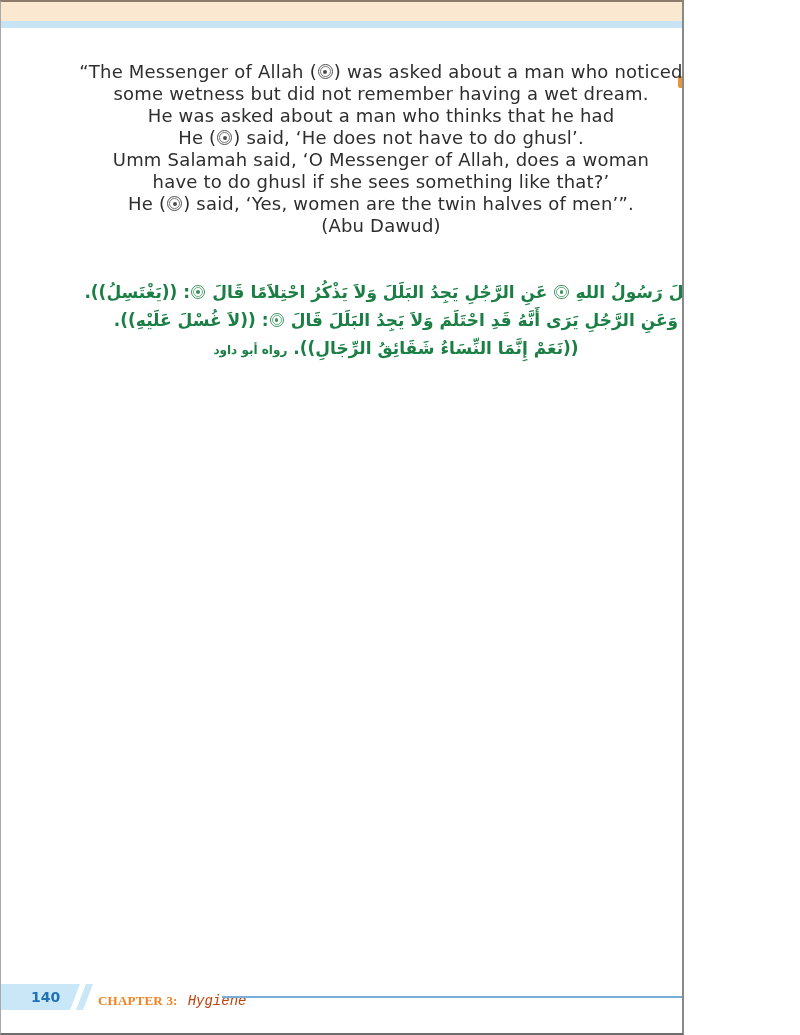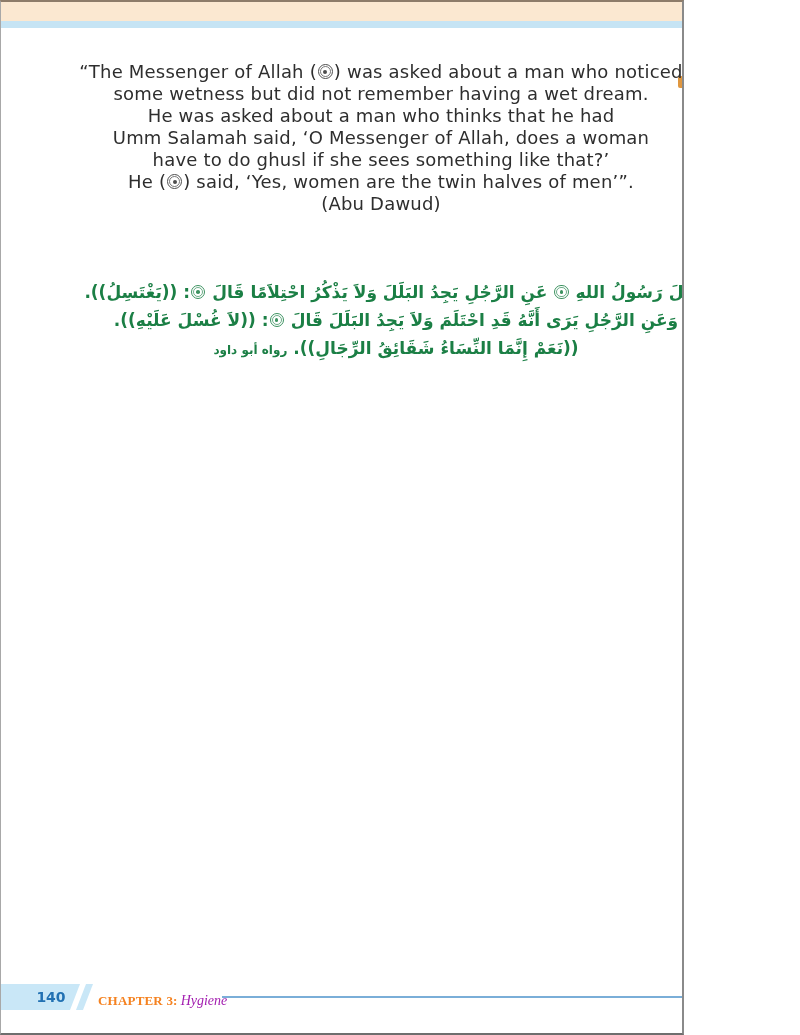--- a/index.html
+++ b/index.html
@@ -39,42 +39,43 @@
   .footer { position:absolute; left:0; right:0; top:982px; height:26px; }
   .tab-main {
     position:absolute; left:-12px; top:0; width:86px; height:26px;
     background:#c9e7f7; transform:skewX(-21deg);
   }
   .tab-sliver {
     position:absolute; left:80px; top:0; width:7px; height:26px;
     background:#c9e7f7; transform:skewX(-21deg);
   }
   .page-num {
-    position:absolute; left:30px; top:5px; width:40px; text-align:center;
+    position:absolute; left:30px; top:5px; width:40px; 
     color:#2271b3; font-size:14px; font-weight:600;
   }
   .chapter { position:absolute; left:97px; top:6px; white-space:nowrap; }
   .ch-label { color:#f58220; font-size:13px; font-weight:bold; letter-spacing:0.2px;font-family:Liberation Serif, serif; }
-  .ch-title { color:#a21caf; font-size:14px; font-style:italic; font-family:Liberation Serif, serif; margin-left:3px; }
+  .ch-title { color:#c2410c; font-size:14px; font-style:italic; font-family:Liberation Mono, monospace; margin-left:10px; }
   .rule { position:absolute; left:221px; top:12px; width:574px; height:2px; background:#7aaed8; }
 </style>
 </head>
 <body>
 
 <div class="page">
 
   <div class="top-band"></div>
   <div class="top-strip"></div>
 
   <div class="side-tab"></div>
 
   <div class="quote-block">
       <div class="q-line">“The Messenger of Allah (<span class="saw"></span>) was asked about a man who noticed</div>
       <div class="q-line">some wetness but did not remember having a wet dream.</div>
       <div class="q-line">He was asked about a man who thinks that he had</div>
+      <div class="q-line">He (<span class="saw"></span>) said, ‘He does not have to do ghusl’.</div>
       <div class="q-line">Umm Salamah said, ‘O Messenger of Allah, does a woman</div>
       <div class="q-line">have to do ghusl if she sees something like that?’</div>
       <div class="q-line">He (<span class="saw"></span>) said, ‘Yes, women are the twin halves of men’”.</div>
       <div class="q-line">(Abu Dawud)</div>
     </div>
 
   <div class="arabic-block">
       <div class="ar-line">سُئِلَ رَسُولُ اللهِ <span class="saw"></span> عَنِ الرَّجُلِ يَجِدُ البَلَلَ وَلاَ يَذْكُرُ احْتِلاَمًا قَالَ <span class="saw"></span>: ((يَغْتَسِلُ)).</div>
       <div class="ar-line">وَعَنِ الرَّجُلِ يَرَى أَنَّهُ قَدِ احْتَلَمَ وَلاَ يَجِدُ البَلَلَ قَالَ <span class="saw"></span>: ((لاَ غُسْلَ عَلَيْهِ)).</div>
       <div class="ar-line">((نَعَمْ إِنَّمَا النِّسَاءُ شَقَائِقُ الرِّجَالِ)).<span class="ar-note">رواه أبو داود</span></div>

